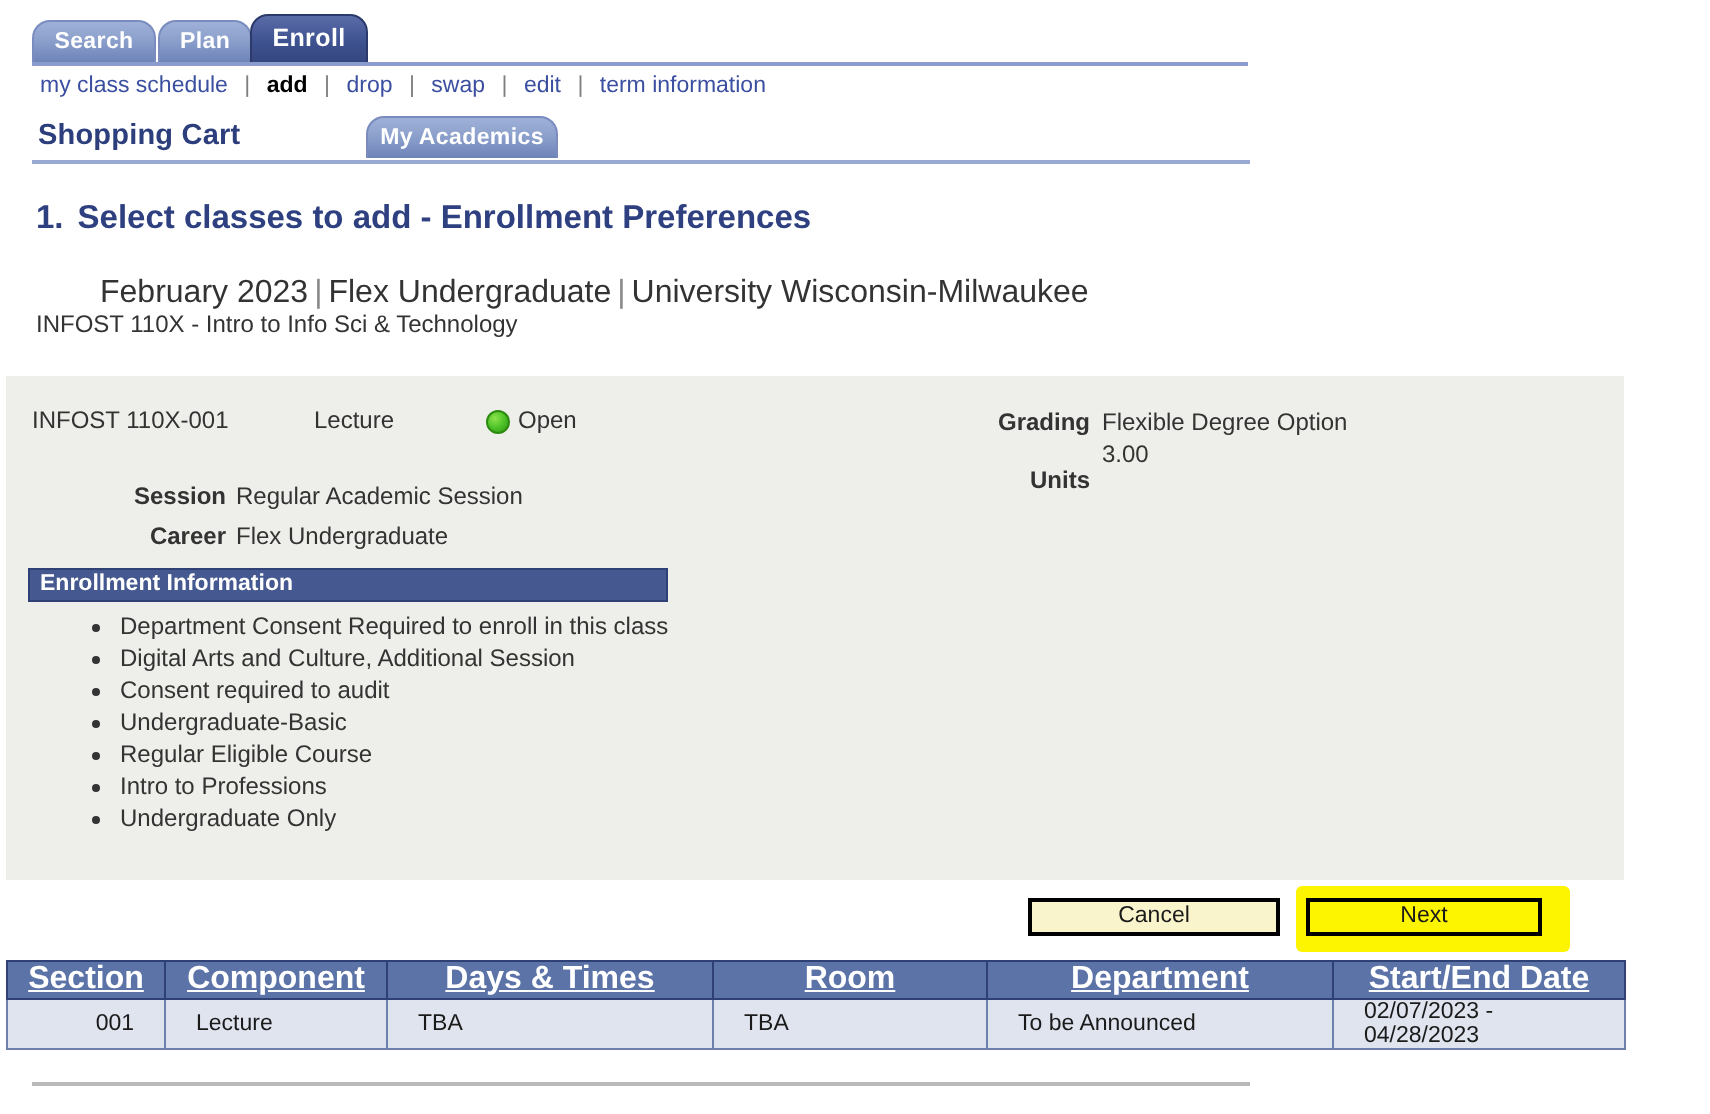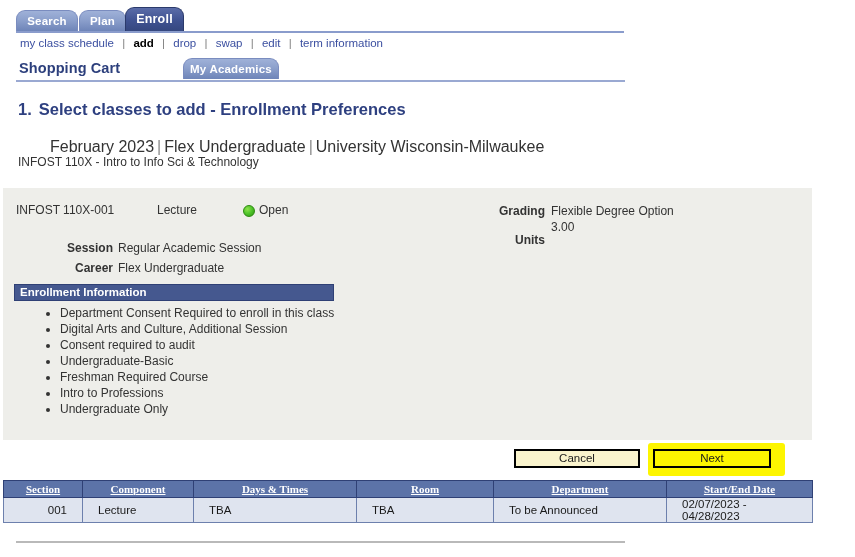--- a/index.html
+++ b/index.html
@@ -263,27 +263,26 @@
     position: absolute;
     left: 3px; top: 480px;
     width: 809px;
     border-collapse: collapse;
     font-size: 11.5px;
     table-layout: fixed;
   }
   .ctable th {
     background: #5c73a8;
     color: #ffffff;
-    font-size: 11px;
+    font-size: 16px;
     font-weight: bold;
     height: 16px;
     border: 1px solid #2f4075;
     padding: 0;
     text-align: center;
-    font-family: Liberation Serif, serif;
   }
   .ctable th span {
     text-decoration: underline;
     cursor: pointer;
   }
   .ctable td {
     background: #dfe4ef;
     color: #1a1a1a;
     height: 18px;
     border: 1px solid #6d80ad;
@@ -355,21 +354,21 @@
 <div class="kv-value val-grading">Flexible Degree Option</div>
 <div class="kv-label lbl-units">Units</div>
 <div class="kv-value val-units">3.00</div>
 
 <div class="section-bar bar-enroll-info">Enrollment Information</div>
 <ul class="enroll-list">
   <li>Department Consent Required to enroll in this class</li>
   <li>Digital Arts and Culture, Additional Session</li>
   <li>Consent required to audit</li>
   <li>Undergraduate-Basic</li>
-  <li>Freshman Required Course</li>
+  <li>Regular Eligible Course</li>
   <li>Intro to Professions</li>
   <li>Undergraduate Only</li>
 </ul>
 
 <div class="highlighter"></div>
 <div class="highlighter b"></div>
 <div class="btn btn-cancel">Cancel</div>
 <div class="btn btn-next">Next</div>
 
 <table class="ctable">

